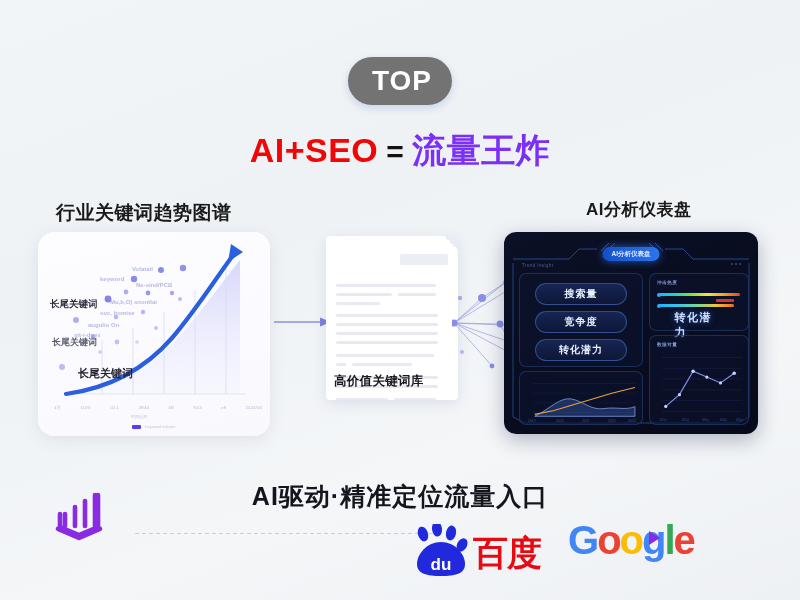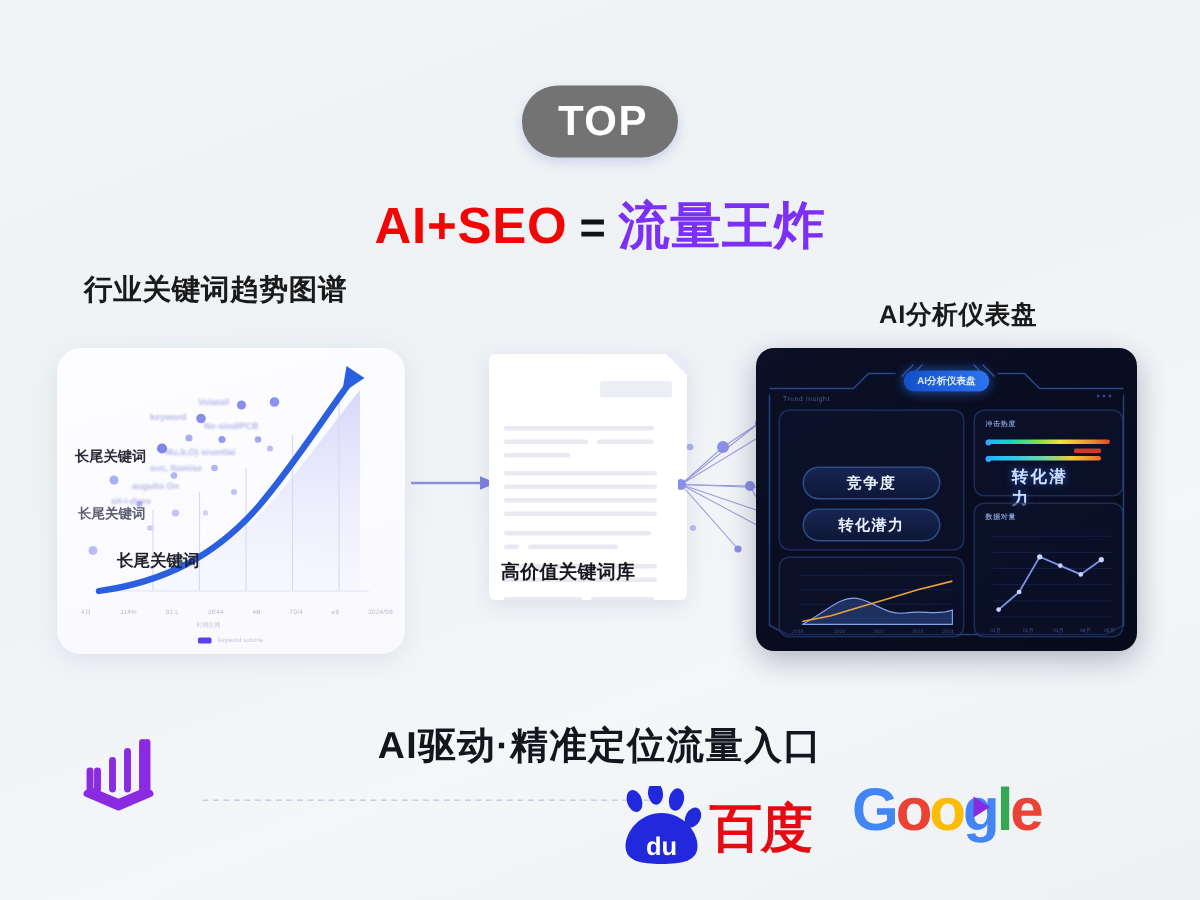--- a/index.html
+++ b/index.html
@@ -33,21 +33,21 @@
   .headline{
     position:absolute; left:0; right:0; top:128px; text-align:center;
     font-size:34px; font-weight:bold; letter-spacing:.5px; white-space:nowrap;
   }
   .headline .hl-red{ color:#f20505; }
   .headline .hl-eq{ color:#111; margin:0 8px; font-size:30px; }
   .headline .hl-purple{ color:#7b2ff7; }
 
   
   .cap-left{
-    position:absolute; left:56px; top:180px;
+    position:absolute; left:56px; top:200px;
     font-size:19px; font-weight:bold; color:#1a1a1a; letter-spacing:.5px;
   }
   .cap-right{
     position:absolute; left:586px; top:198px;
     font-size:17px; font-weight:bold; color:#1a1a1a; letter-spacing:.5px;
   }
 
   
   .trend-card{
     position:absolute; left:38px; top:232px; width:232px; height:204px;
@@ -362,20 +362,21 @@
 
       <div class="dash-title-pill">AI分析仪表盘</div>
       <div class="dash-brand">Trend Insight</div>
       <div class="dash-dots">
         <i></i>
         <i></i>
         <i></i>
       </div>
 
       <div class="panel p-left">
+        <div class="metric-btn mb1">搜索量</div>
         <div class="metric-btn mb2">竞争度</div>
         <div class="metric-btn mb3">转化潜力</div>
       </div>
 
       <div class="panel p-leftbottom">
         <svg viewBox="0 0 124 54" style="width:100%;height:100%">
           <g stroke="rgba(44,70,130,.4)" stroke-width="0.5">
             <line x1="12" y1="12" x2="118" y2="12"></line>
             <line x1="12" y1="22" x2="118" y2="22"></line>
             <line x1="12" y1="32" x2="118" y2="32"></line>

